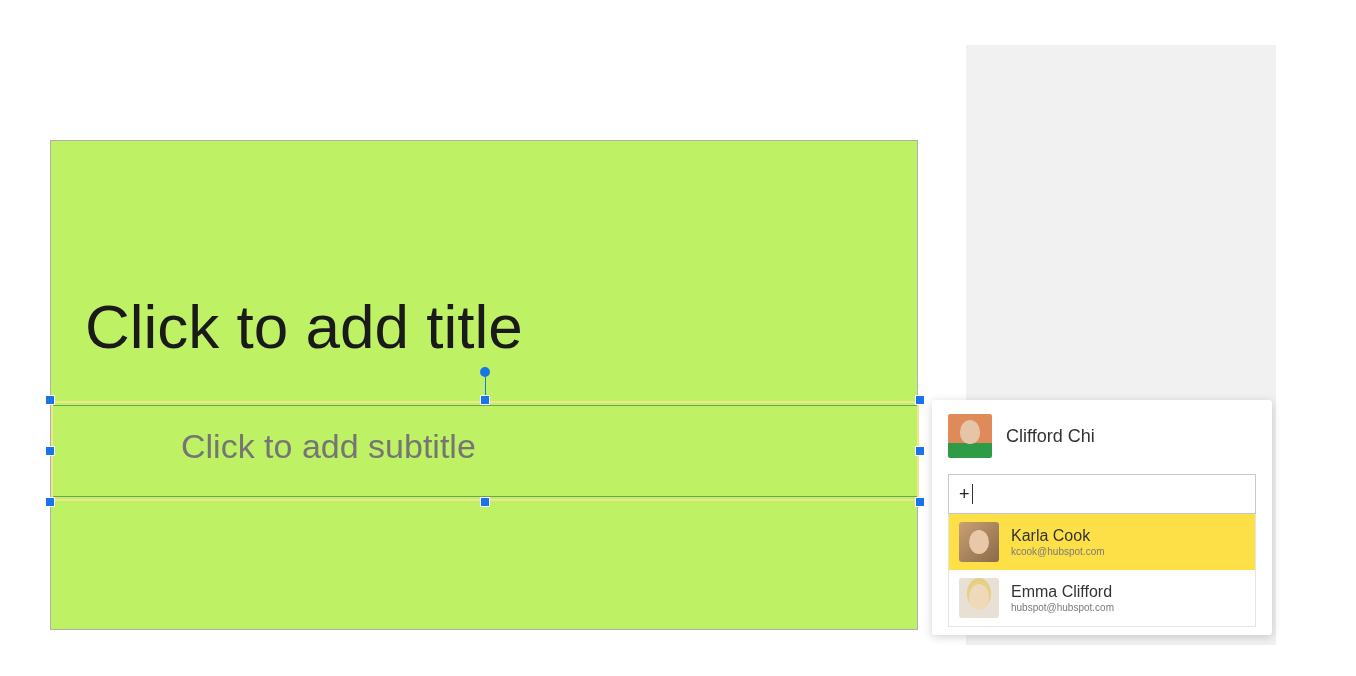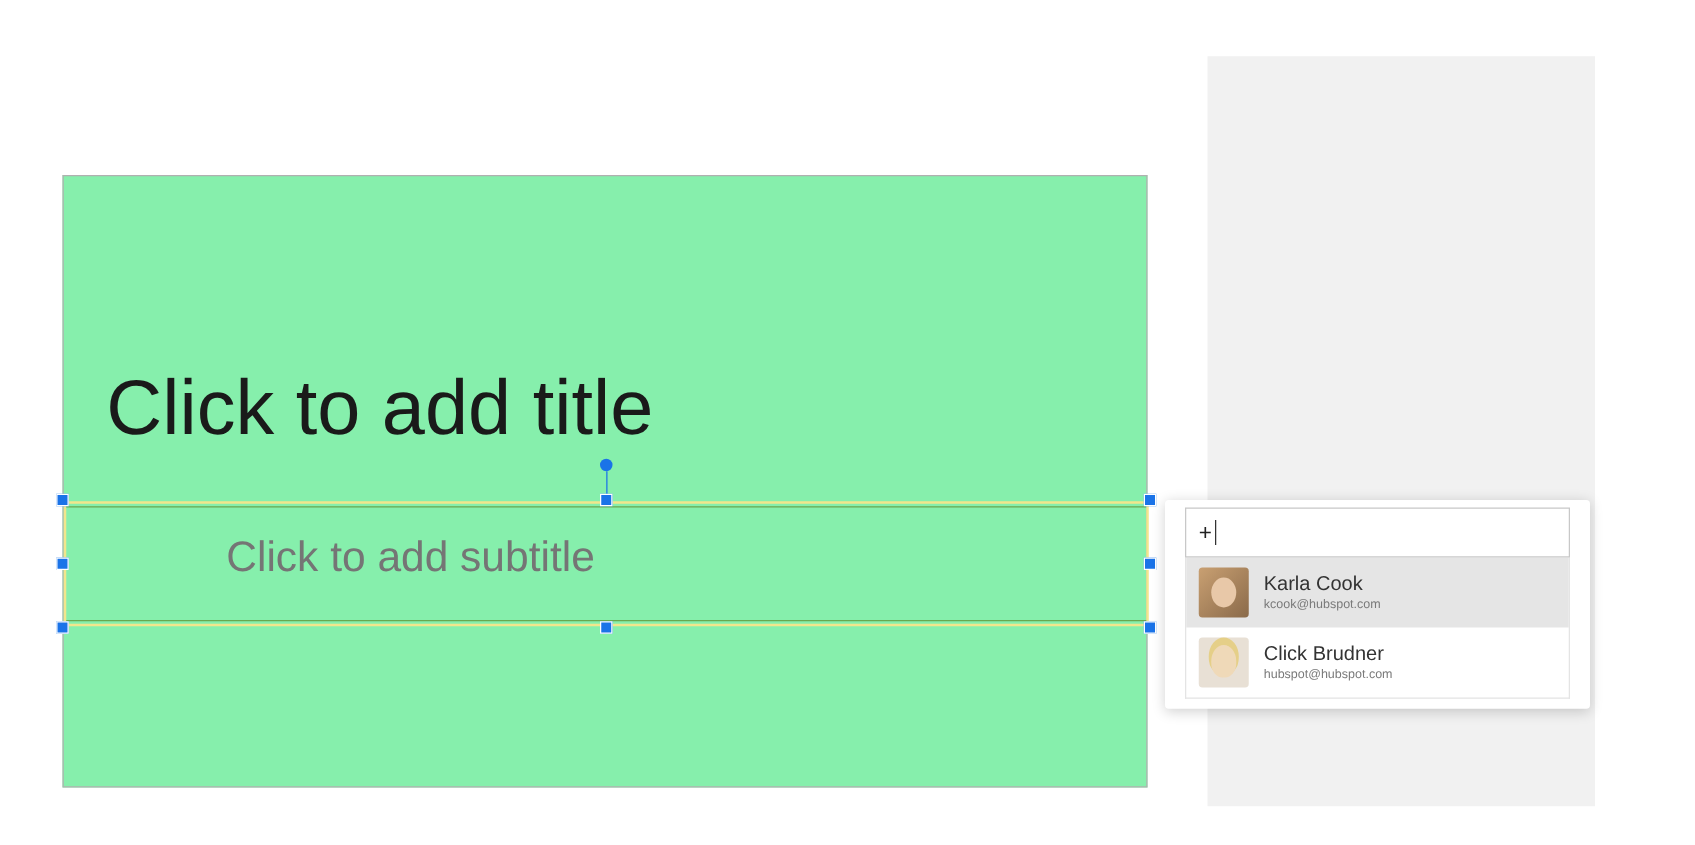--- a/index.html
+++ b/index.html
@@ -19,21 +19,21 @@
       height: 600px;
       background: #f1f1f1;
     }
     .slide-canvas {
       position: absolute;
       top: 140px;
       left: 50px;
       width: 868px;
       height: 490px;
       border: 1px solid #b0b0b0;
-      background: #86efac;
+      background: #bef264;
     }
     .title-box {
       position: absolute;
       top: 150px;
       left: 34px;
       width: 800px;
       font-size: 62px;
       color: #1a1a1a;
       font-weight: 400;
       white-space: nowrap;
@@ -203,21 +203,21 @@
       border-bottom:1px solid #e4e4e4;
     }
     .suggestion-item {
       display: flex;
       align-items: center;
       gap: 12px;
       padding: 8px 10px;
       cursor: pointer;
     }
     .suggestion-item.highlight {
-      background: #e5e5e5;
+      background: #fde047;
     }
     .suggestion-avatar {
       width: 40px;
       height: 40px;
       border-radius: 3px;
       flex-shrink:0;
     }
     .suggestion-info {
       display: flex;
       flex-direction: column;
@@ -250,33 +250,37 @@
     <div class="handle handle-ml"></div>
     <div class="handle handle-mr"></div>
     <div class="handle handle-bl"></div>
     <div class="handle handle-bm"></div>
     <div class="handle handle-br"></div>
     <div class="subtitle-text">Click to add subtitle</div>
   </div>
 </div>
 
 <div class="comment-popup">
+  <div class="comment-header">
+    <div class="avatar avatar-clifford"></div>
+    <div class="comment-name">Clifford Chi</div>
+  </div>
   <div class="comment-input">
     <span>+</span>
       <span class="caret"></span>
   </div>
   <div class="suggestion-list">
     <div class="suggestion-item highlight">
       <div class="suggestion-avatar avatar-karla"></div>
       <div class="suggestion-info">
         <span class="suggestion-name">Karla Cook</span>
         <span class="suggestion-email">kcook@hubspot.com</span>
       </div>
     </div>
     <div class="suggestion-item">
       <div class="suggestion-avatar avatar-emma"></div>
       <div class="suggestion-info">
-        <span class="suggestion-name">Click Brudner</span>
+        <span class="suggestion-name">Emma Clifford</span>
         <span class="suggestion-email">hubspot@hubspot.com</span>
       </div>
     </div>
   </div>
 </div>
 
 </body></html>

